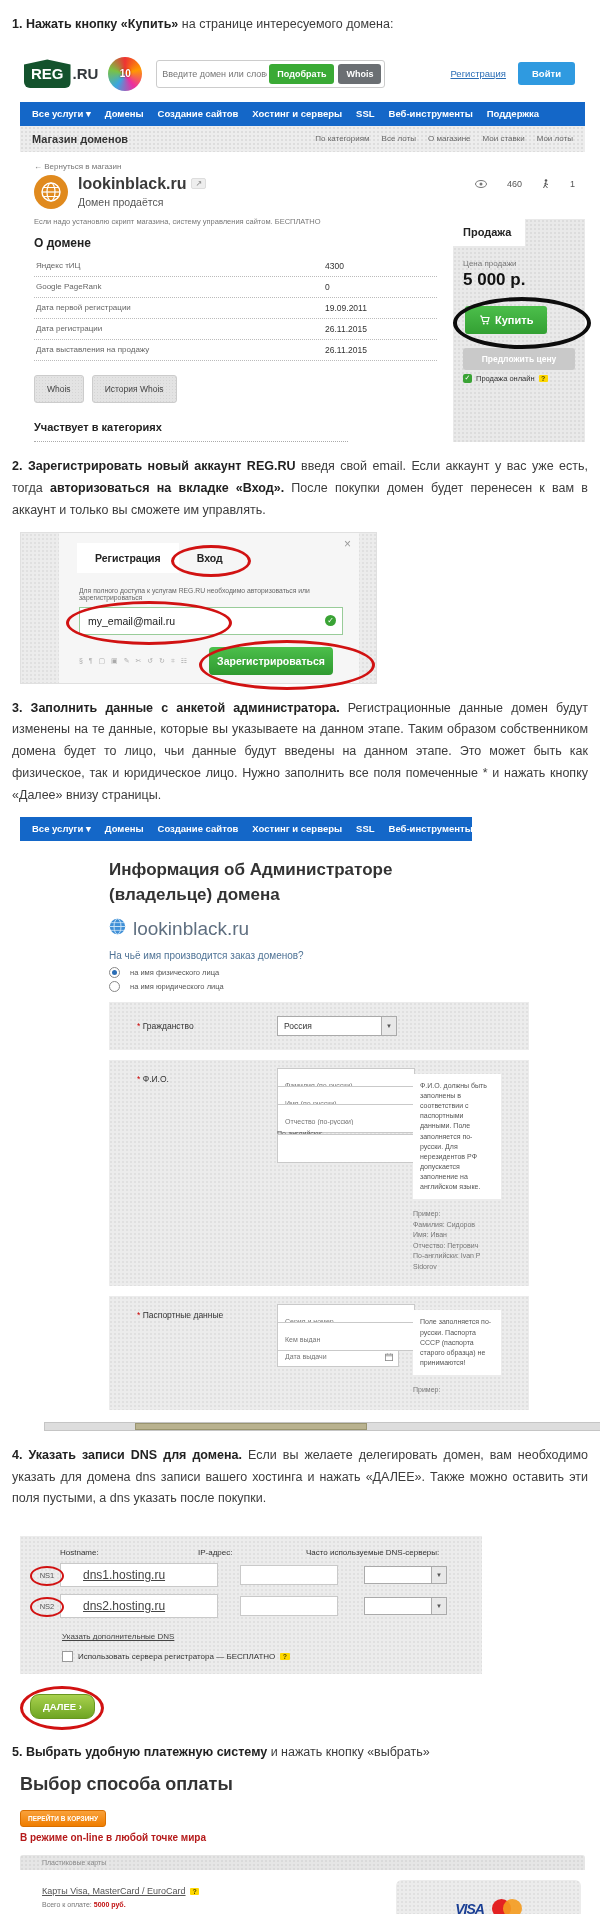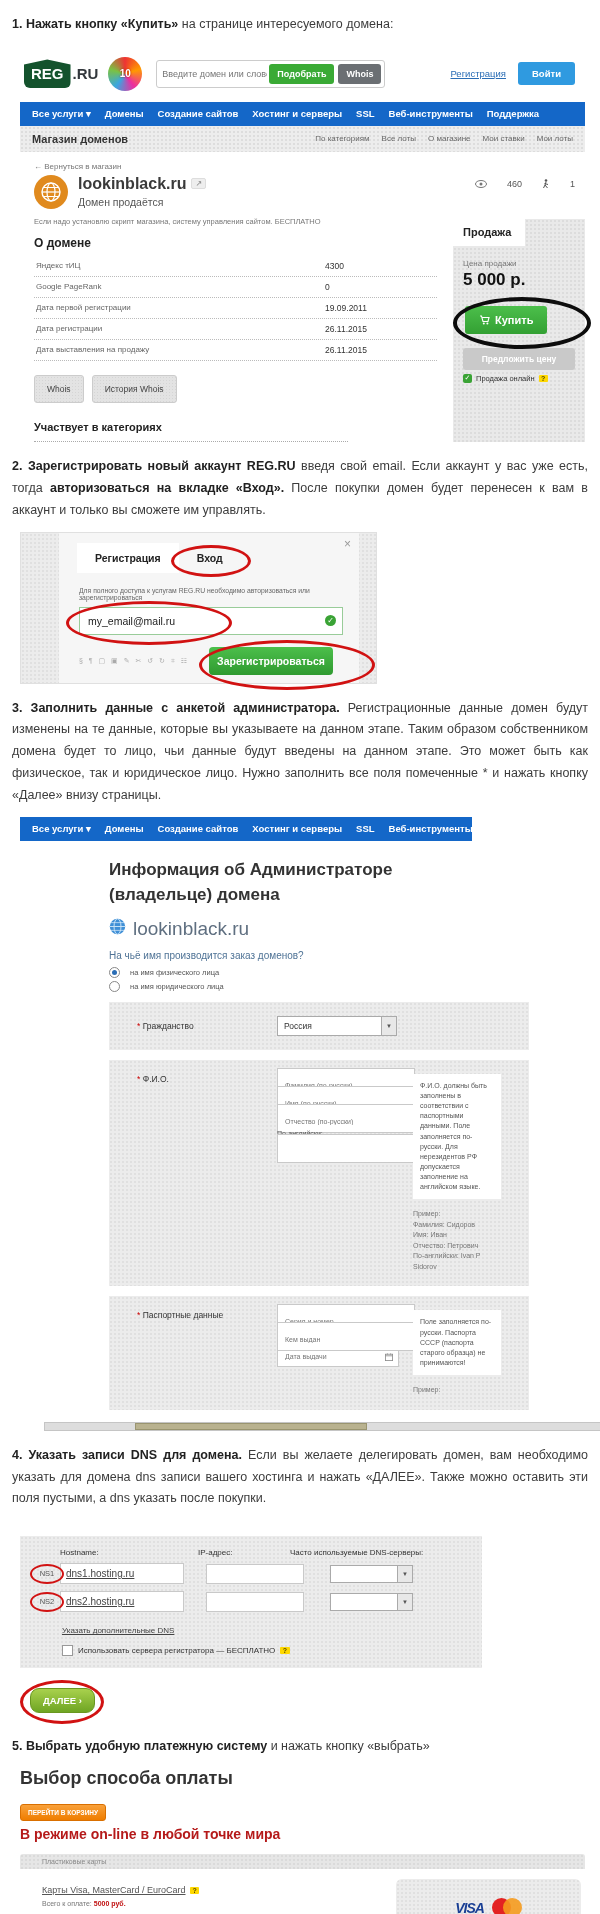--- a/index.html
+++ b/index.html
@@ -98,35 +98,35 @@
   .helpbox{background:#fff;font-size:7px;color:#555;line-height:1.45;padding:7px;}
   .example{font-size:7px;color:#777;line-height:1.5;margin-top:10px;white-space:pre-line;}
   .hscroll{height:7px;background:#ddd;border:1px solid #c5c5c5;margin-top:12px;width:562px;position:relative;margin-left:-65px;}
   .hscroll .thumb{position:absolute;left:90px;width:230px;top:0;bottom:0;background:#b9b28f;border:1px solid #9a9570;}
   
   .s4panel{background:#ececec;background-image:radial-gradient(#e0e0e0 1px,transparent 1px);background-size:4px 4px;width:448px;padding:12px 0 12px 14px;}
   .dnshead{display:flex;margin-bottom:6px;}
   .dnshead span{font-size:8px;color:#333;}
   .dnsrow{display:flex;align-items:center;margin-bottom:7px;}
   .nsb{position:relative;width:26px;font-size:7.5px;color:#555;text-align:center;}
-  .dnsfld{background:#fff;border:1px solid #c9c9c9;padding:4px 5px;width:112px;font-size:10px;color:#444;}
+  .dnsfld{background:#fff;border:1px solid #c9c9c9;padding:4px 22px;width:112px;font-size:12px;color:#444;}
   .dnsfld u{color:#444;}
   .dnsempty{background:#fff;border:1px solid #c9c9c9;padding:4px 5px;width:86px;height:10px;margin-left:22px;}
   .dns-sel{display:flex;margin-left:26px;}
   .dns-sel .sv{background:#fff;border:1px solid #aaa;width:60px;height:10px;padding:3px;}
   .dnslink{font-size:8px;color:#444;text-decoration:underline;margin:6px 0 10px 28px;display:inline-block;}
   .dnschk{display:flex;align-items:center;gap:5px;margin-left:28px;font-size:8px;color:#333;}
   .cbox{width:9px;height:9px;border:1px solid #999;background:#fff;}
   .dalee-wrap{position:relative;margin:14px 0 0 4px;height:40px;}
   .btn-pill{background:linear-gradient(#a8d14d,#6fa523);color:#fff;font-weight:bold;border:1px solid #69971f;border-radius:9px;font-size:9.5px;padding:6px 12px;}
   .btn-dalee{position:absolute;left:6px;top:6px;}
   
   .h-pay{font-size:18px;font-weight:bold;color:#333;margin:4px 0 12px 0;}
   .btn-cart{background:linear-gradient(#f9a13a,#ef7d00);color:#fff;font-weight:bold;font-size:6.5px;border:1px solid #d96f00;border-radius:3px;padding:4px 7px;}
-  .pay-sub{color:#b51a1a;font-weight:bold;font-size:14px;margin:5px 0 12px 0;}
+  .pay-sub{color:#b51a1a;font-weight:bold;font-size:10px;margin:5px 0 12px 0;}
   .paysec{background:#e6e6e6;background-image:radial-gradient(#dadada 1px,transparent 1px);background-size:4px 4px;font-size:7px;color:#888;padding:4px 0 4px 22px;border-radius:3px 3px 0 0;}
   .payrow{display:flex;padding:10px 0 12px 22px;border-bottom:1px dotted #ccc;}
   .payleft{flex:1;padding-right:14px;}
   .paytitle{font-size:9px;color:#555;text-decoration:underline;display:inline-block;}
   .paytotal{font-size:7px;color:#777;margin:3px 0 7px 0;}
   .paytotal b{color:#c01010;}
   .paylogo{flex:0 0 185px;background:#ececec;background-image:radial-gradient(#e0e0e0 1px,transparent 1px);background-size:4px 4px;border-radius:6px;display:flex;align-items:center;justify-content:center;gap:8px;min-height:52px;margin-right:4px;}
   .visa{color:#1a3f94;font-weight:bold;font-style:italic;font-size:14px;letter-spacing:-1px;}
   .mc{position:relative;width:30px;height:19px;}
   .mc i{position:absolute;width:19px;height:19px;border-radius:50%;}
@@ -379,21 +379,21 @@
         </div>
     </div>
   </div>
 
   <p class="step"><b>4. Указать записи DNS для домена.</b><span> Если вы желаете делегировать домен, вам необходимо указать для домена dns записи вашего хостинга и нажать «ДАЛЕЕ». Также можно оставить эти поля пустыми, а dns указать после покупки.</span></p>
 
   <div class="shot" style="margin-top:26px;">
     <div class="s4panel">
       <div class="dnshead">
         <span style="width:138px;margin-left:26px;">Hostname:</span>
-        <span style="width:92px;">IP-адрес:</span>
+        <span style="width:108px;">IP-адрес:</span>
         <span>Часто используемые DNS-серверы:</span>
       </div>
       <div class="dnsrow">
         <span class="nsb"><span>NS1</span><span class="circ-red" style="left:-4px;top:-5px;width:30px;height:16px;border-width:2px;"></span></span>
         <span class="dnsfld"><u>dns1.hosting.ru</u></span>
         <span class="dnsempty"></span>
         <span class="dns-sel">
             <span class="sv"></span>
             <span class="selbtn">▼</span>
           </span>

